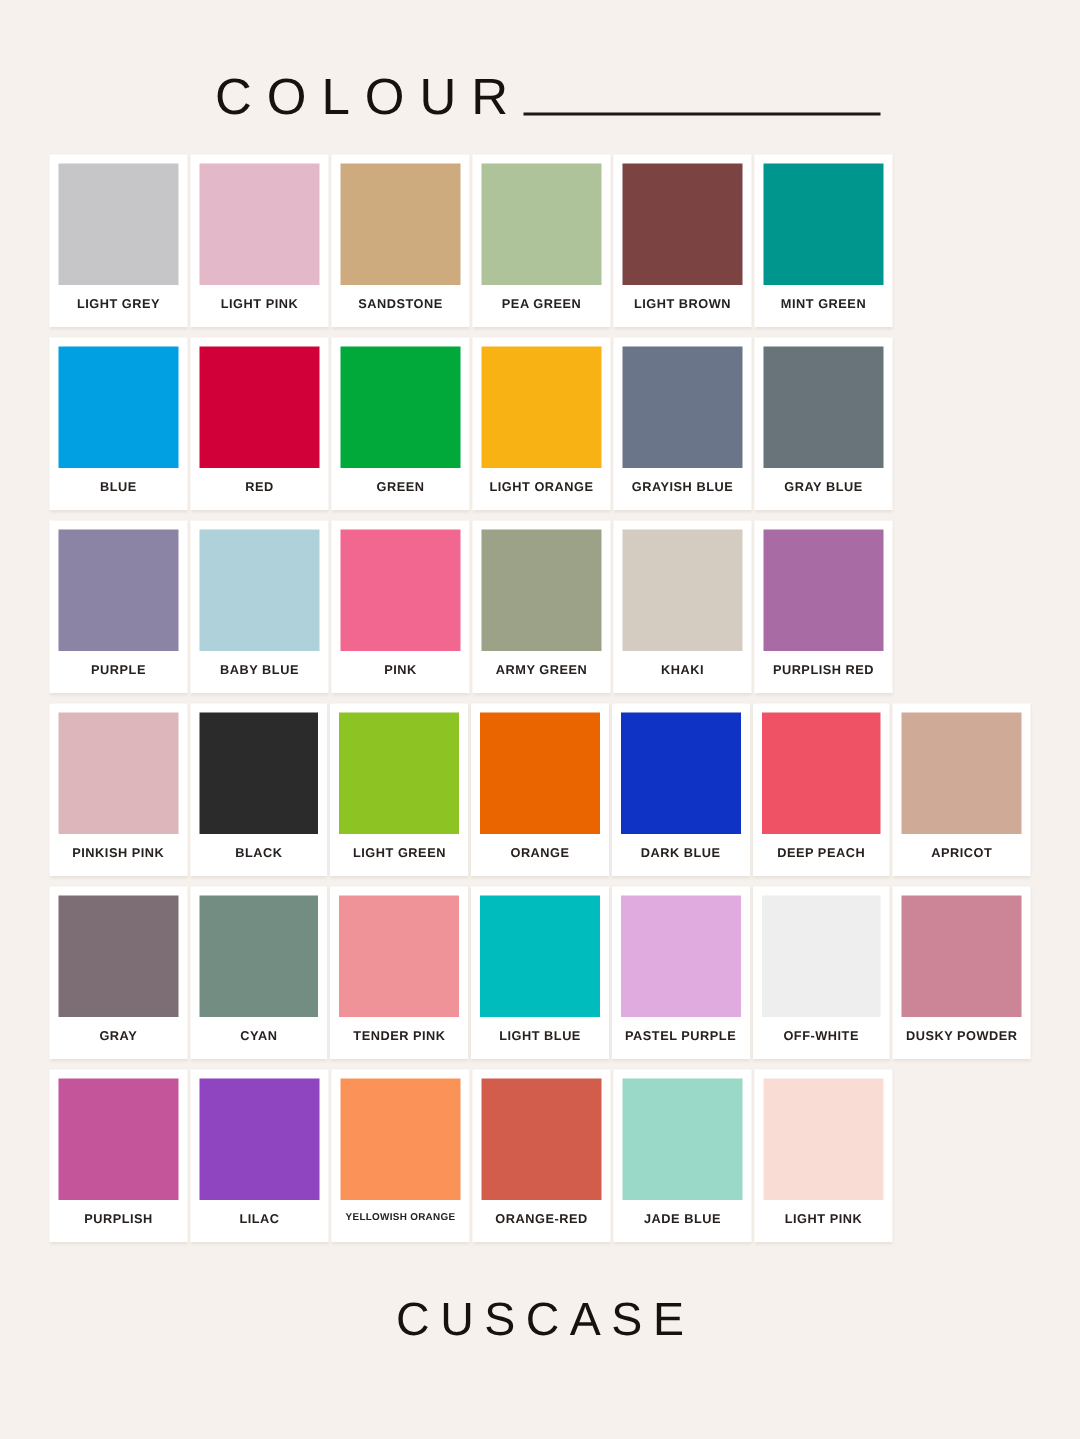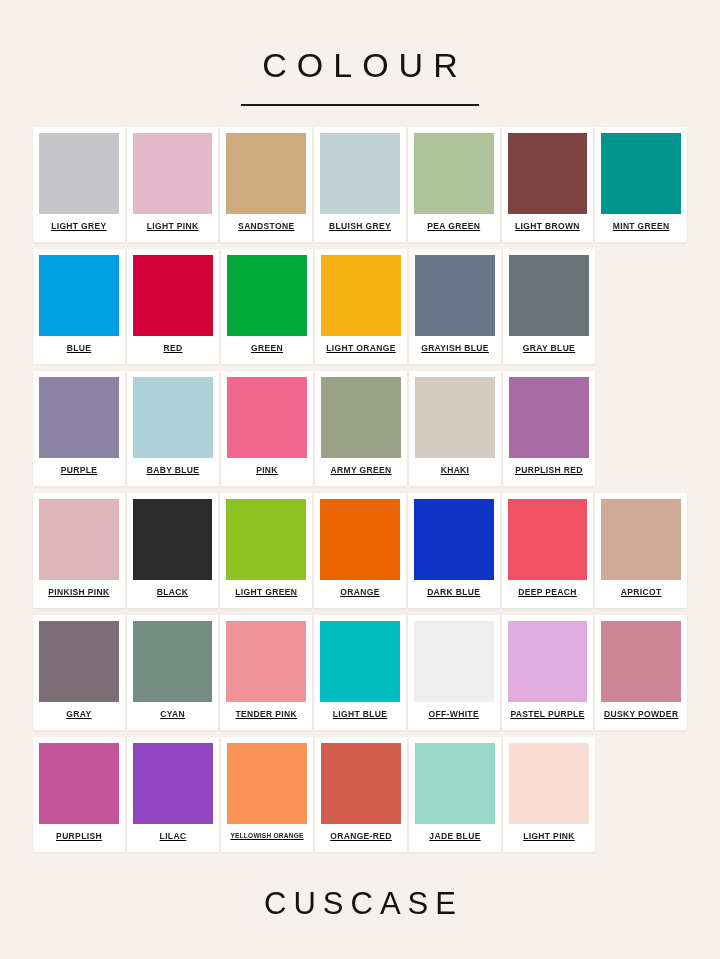--- a/index.html
+++ b/index.html
@@ -21,21 +21,20 @@
     box-sizing: border-box;
     display: flex;
     flex-direction: column;
     align-items: center;
   }
 
   
   .header {
     margin-top: 48px;
     display: flex;
-    flex-direction: column;
     align-items: center;
   }
   .title {
     font-size: 34px;
     letter-spacing: 10px;
     text-indent: 10px;
     color: #16120f;
     font-weight: 400;
     line-height: 1;
     font-family: "Liberation Sans", sans-serif;
@@ -61,21 +60,20 @@
   }
   .card {
     width: 92px;
     height: 115px;
     background: #ffffff;
     box-sizing: border-box;
     padding: 6px 6px 0 6px;
     display: flex;
     flex-direction: column;
     box-shadow: 0 1px 2px rgba(120, 105, 95, 0.13);
-    text-decoration: underline;
   }
   .swatch {
     width: 100%;
     height: 81px;
     flex: none;
   }
   .card-label {
     flex: 1;
     display: flex;
     align-items: center;
@@ -123,24 +121,20 @@
         </div>
         <div class="card">
           <div class="swatch" style="background: rgb(227, 184, 201);"></div>
           <div class="card-label">LIGHT PINK</div>
         </div>
         <div class="card">
           <div class="swatch" style="background: rgb(206, 171, 126);"></div>
           <div class="card-label">SANDSTONE</div>
         </div>
         <div class="card">
-          <div class="swatch" style="background: rgb(194, 209, 214);"></div>
-          <div class="card-label">BLUISH GREY</div>
-        </div>
-        <div class="card">
           <div class="swatch" style="background: rgb(174, 195, 153);"></div>
           <div class="card-label">PEA GREEN</div>
         </div>
         <div class="card">
           <div class="swatch" style="background: rgb(123, 67, 65);"></div>
           <div class="card-label">LIGHT BROWN</div>
         </div>
         <div class="card">
           <div class="swatch" style="background: rgb(0, 150, 142);"></div>
           <div class="card-label">MINT GREEN</div>
@@ -239,28 +233,28 @@
         </div>
         <div class="card">
           <div class="swatch" style="background: rgb(240, 147, 153);"></div>
           <div class="card-label">TENDER PINK</div>
         </div>
         <div class="card">
           <div class="swatch" style="background: rgb(0, 188, 188);"></div>
           <div class="card-label">LIGHT BLUE</div>
         </div>
         <div class="card">
+          <div class="swatch" style="background: rgb(224, 171, 222);"></div>
+          <div class="card-label">PASTEL PURPLE</div>
+        </div>
+        <div class="card">
           <div class="swatch" style="background: rgb(238, 238, 238);"></div>
           <div class="card-label">OFF-WHITE</div>
         </div>
         <div class="card">
-          <div class="swatch" style="background: rgb(224, 171, 222);"></div>
-          <div class="card-label">PASTEL PURPLE</div>
-        </div>
-        <div class="card">
           <div class="swatch" style="background: rgb(204, 133, 151);"></div>
           <div class="card-label">DUSKY POWDER</div>
         </div>
       </div>
       <div class="row">
         <div class="card">
           <div class="swatch" style="background: rgb(196, 85, 155);"></div>
           <div class="card-label">PURPLISH</div>
         </div>
         <div class="card">

